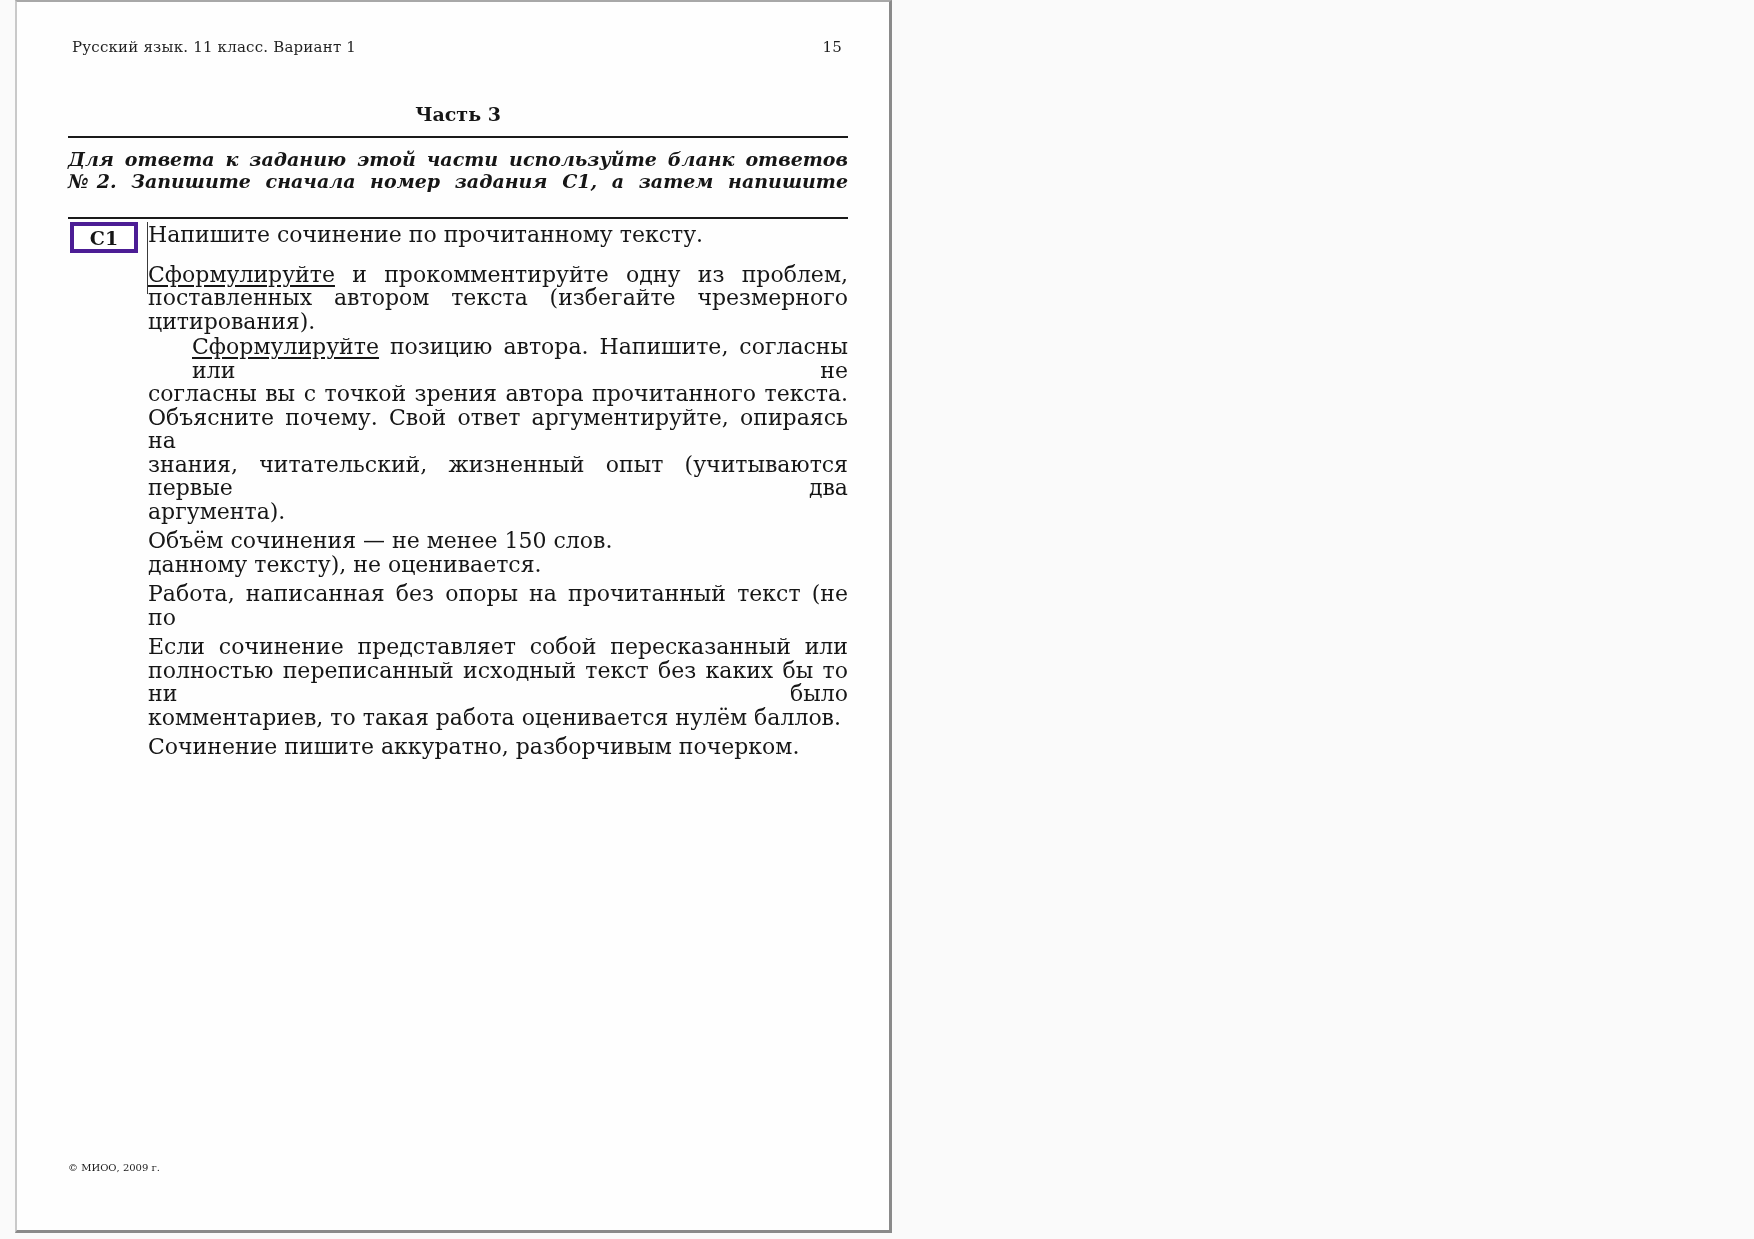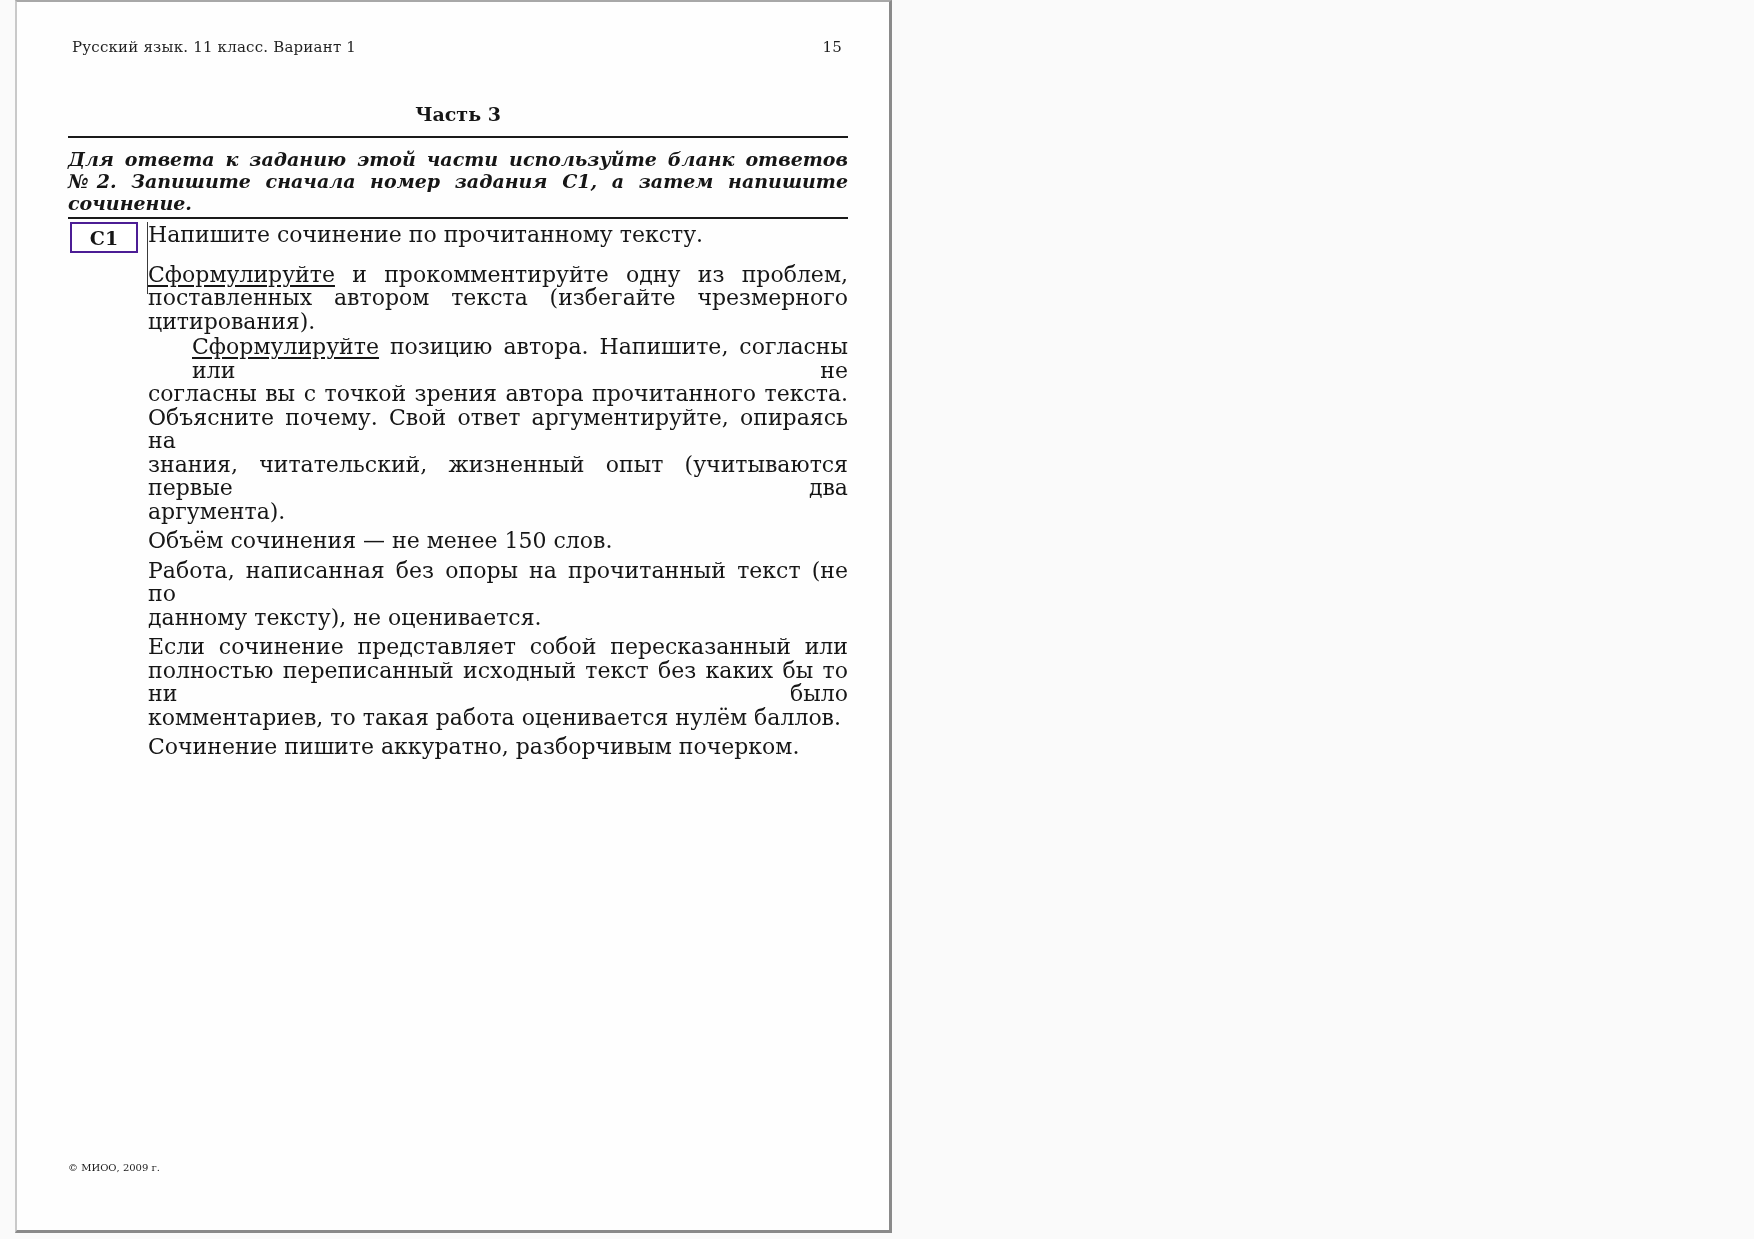--- a/index.html
+++ b/index.html
@@ -38,21 +38,21 @@
   .instruction{
     position:absolute;left:51px;top:146px;width:780px;
     font-size:19px;font-weight:bold;font-style:italic;
     line-height:22px;
   }
   .iline{text-align:justify;}
   .iline.just{text-align-last:justify;}
   .task-box{
     position:absolute;left:53px;top:220px;
     width:68px;height:31px;box-sizing:border-box;
-    border:2px solid #4c1d95;background:#fff;
+    border:4px solid #4c1d95;background:#fff;
     display:flex;align-items:center;justify-content:center;
     font-weight:bold;font-size:19px;
   }
   .task-vline{
     position:absolute;left:130px;top:220px;width:1px;height:72px;background:#3a3a3a;
   }
   .task-text{
     position:absolute;left:131px;top:221px;width:700px;
     font-size:22px;line-height:23.5px;
   }
@@ -77,21 +77,20 @@
     <span>15</span>
   </div>
 
   <div class="part-title">Часть 3</div>
 
   <div class="rule rule-1"></div>
 
   <div class="instruction">
     <div class="iline just">Для ответа к заданию этой части используйте бланк ответов</div>
     <div class="iline just">№2. Запишите сначала номер задания С1, а затем напишите</div>
-    <div class="iline">сочинение.</div>
   </div>
 
   <div class="rule rule-2"></div>
 
   <div class="task-box">
     <span>С1</span>
   </div>
   <div class="task-vline"></div>
 
   <div class="task-text">
@@ -102,22 +101,22 @@
     <div class="tline">цитирования).</div>
 
     <div class="tline just mt2"><span class="u">Сформулируйте</span> <span>позицию автора. Напишите, согласны или не</span></div>
     <div class="tline just">согласны вы с точкой зрения автора прочитанного текста.</div>
     <div class="tline just">Объясните почему. Свой ответ аргументируйте, опираясь на</div>
     <div class="tline just">знания, читательский, жизненный опыт (учитываются первые два</div>
     <div class="tline">аргумента).</div>
 
     <div class="tline mt6">Объём сочинения — не менее 150 слов.</div>
 
+    <div class="tline">данному тексту), не оценивается.</div>
     <div class="tline just mt6">Работа, написанная без опоры на прочитанный текст (не по</div>
-    <div class="tline">данному тексту), не оценивается.</div>
 
     <div class="tline just mt6">Если сочинение представляет собой пересказанный или</div>
     <div class="tline just">полностью переписанный исходный текст без каких бы то ни было</div>
     <div class="tline">комментариев, то такая работа оценивается нулём баллов.</div>
 
     <div class="tline mt6">Сочинение пишите аккуратно, разборчивым почерком.</div>
   </div>
 
   <div class="footer">© МИОО, 2009 г.</div>
 

